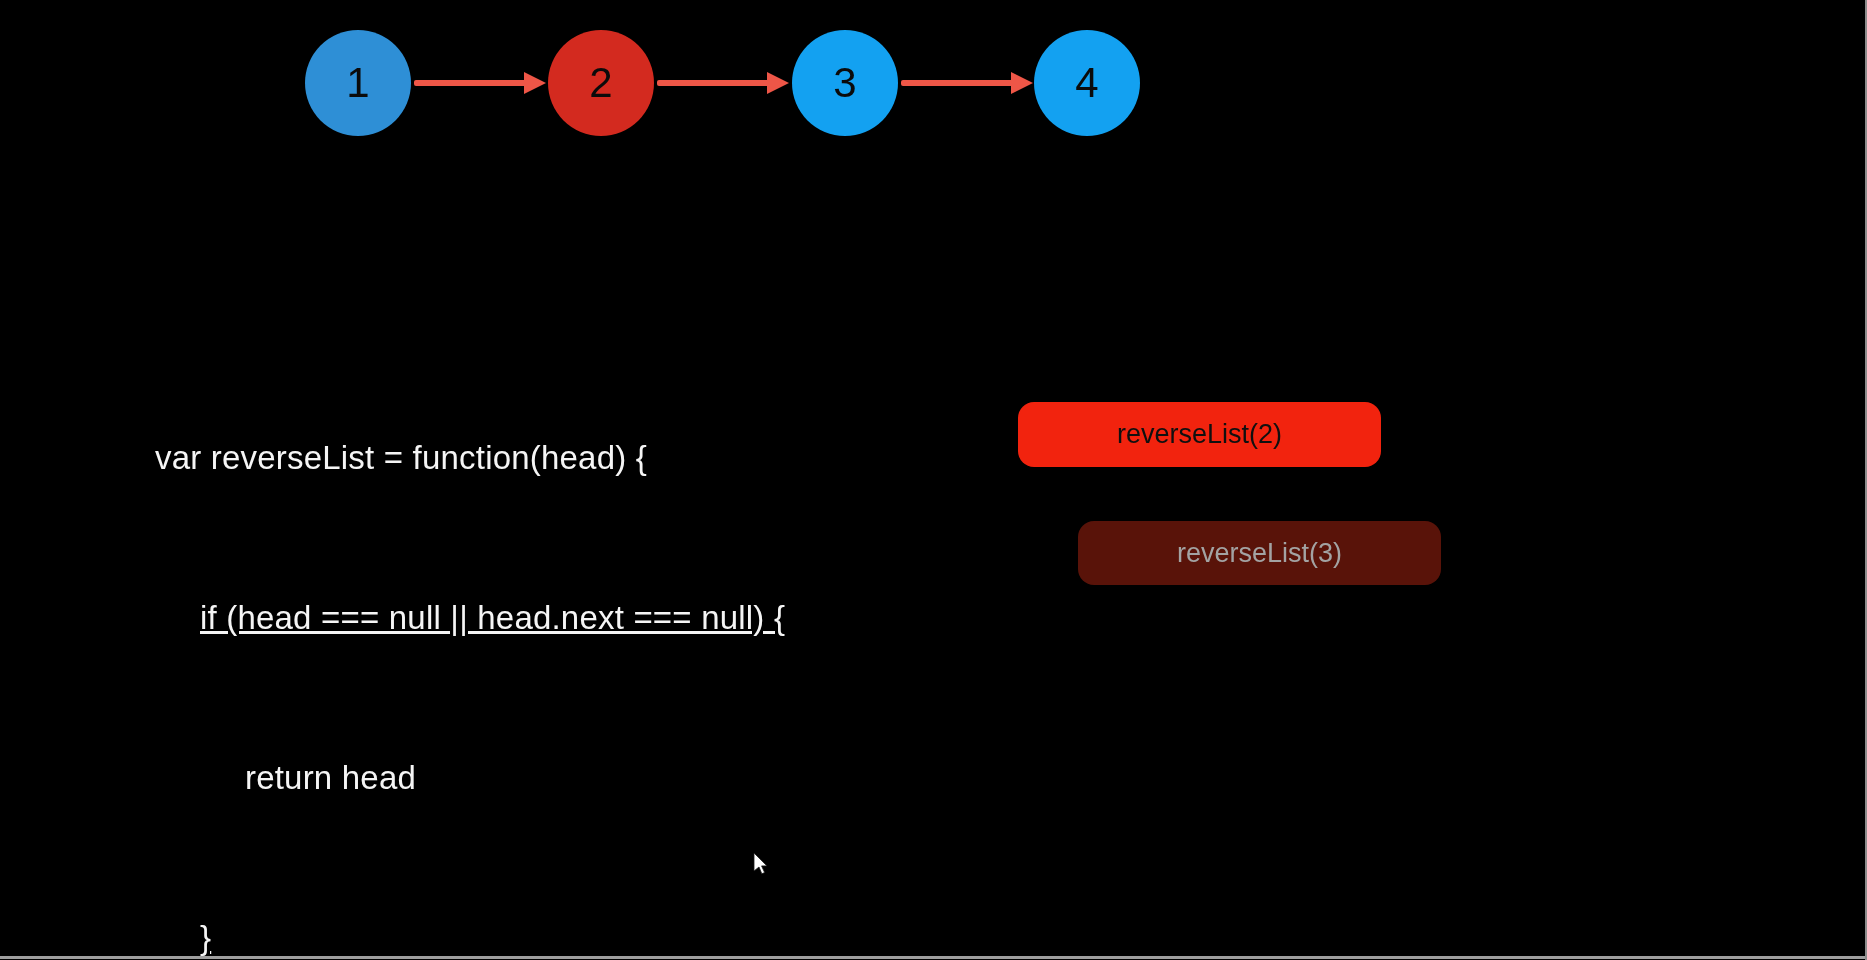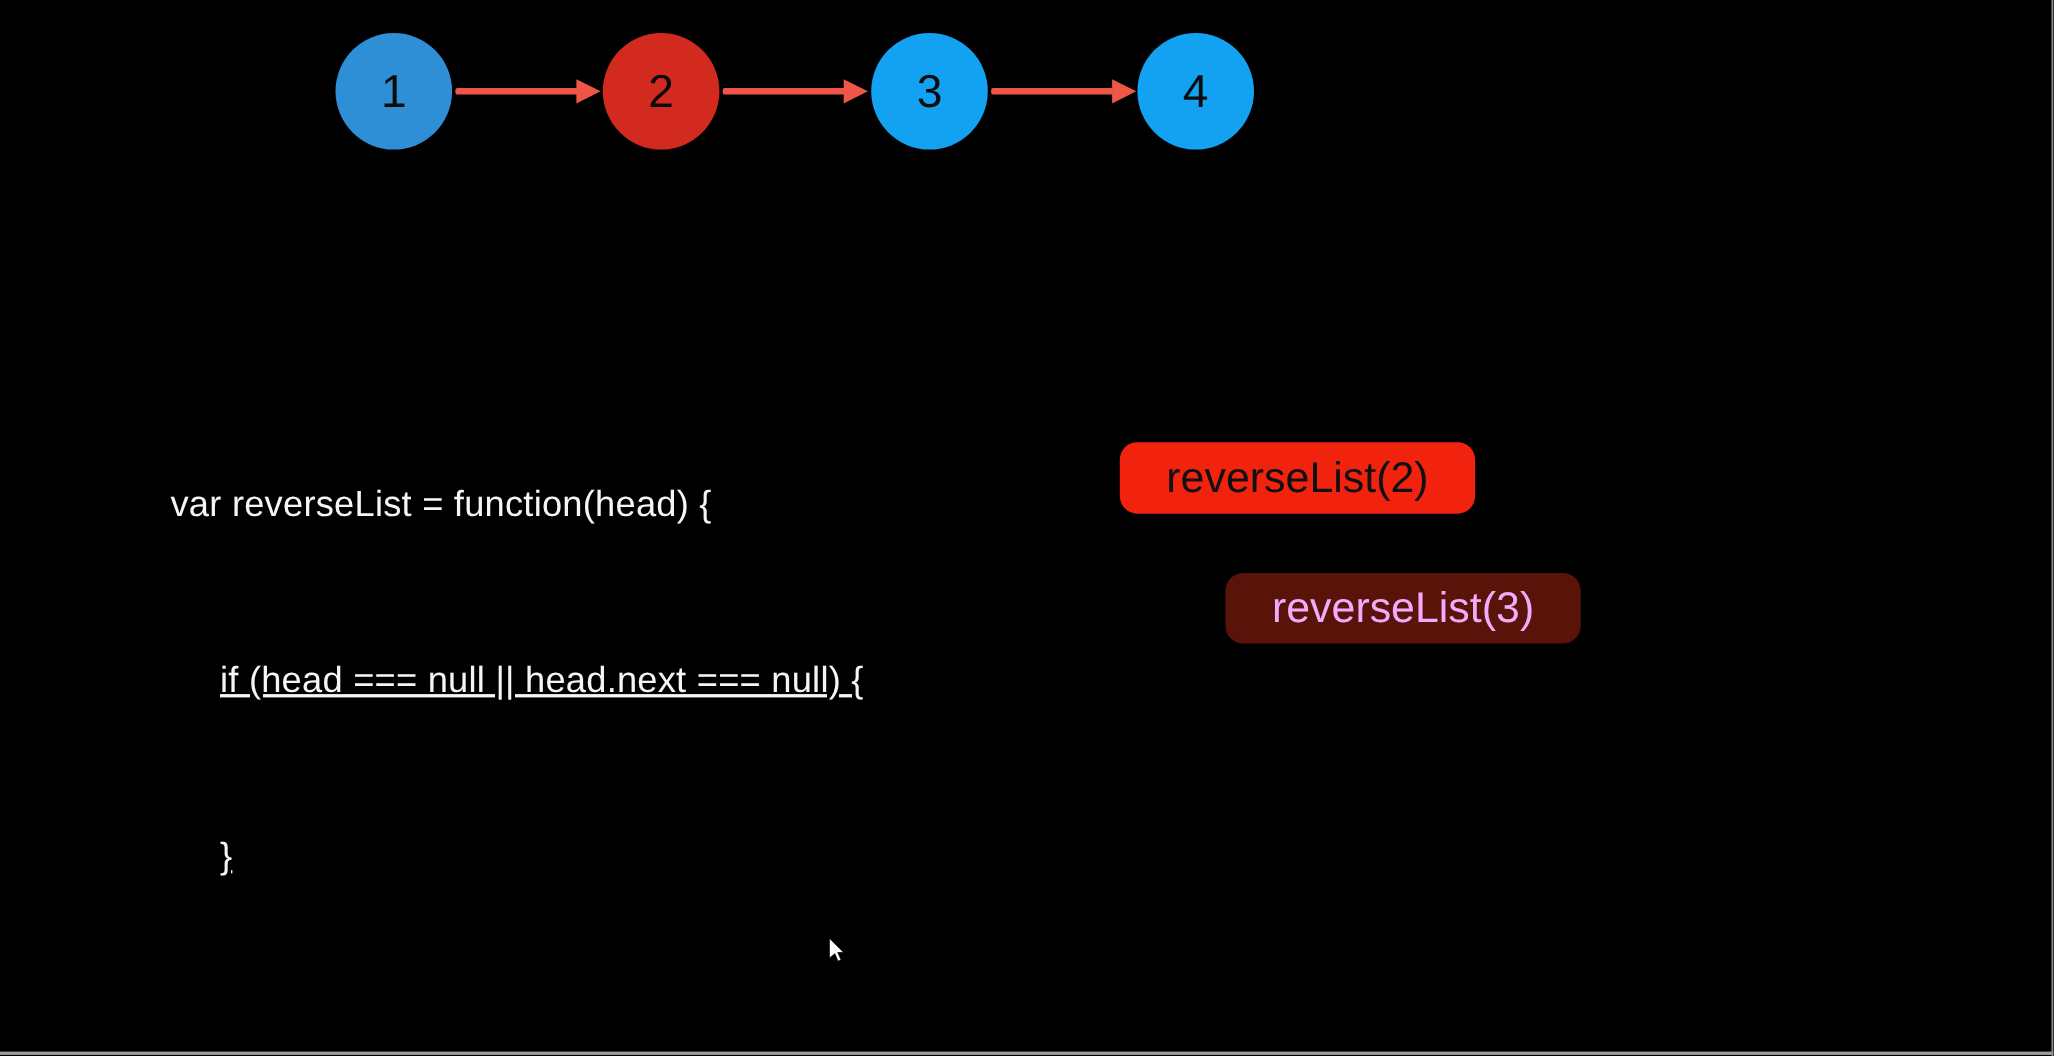--- a/index.html
+++ b/index.html
@@ -64,38 +64,38 @@
     letter-spacing: 0.2px;
   }
   .code-line { display: block; margin-top: 17px; }
   .indent-0 { padding-left: 0; }
   .indent-1 { padding-left: 45px; text-decoration: underline; }
   .indent-2 { padding-left: 90px; }
 
   
   .stack-frame {
     position: absolute;
-    width: 323px;
+    width: 363px;
     height: 65px;
     border-radius: 16px;
     display: flex;
     align-items: center;
     justify-content: center;
-    font-size: 39px;
+    font-size: 27px;
   }
   .stack-frame.active {
     left: 1018px; top: 402px;
     background: #F2230E;
     color: #101010;
   }
   .stack-frame.inactive {
-    left: 1114px; top: 521px;
+    left: 1078px; top: 521px;
     height: 64px;
     background: #591309;
-    color: #f0abfc;
+    color: #a3a3a3;
   }
 
   
   .edge-bottom {
     position: absolute;
     left: 0; top: 956px;
     width: 1867px; height: 3px;
     background: #9E9E9E;
   }
   .edge-right {
@@ -136,20 +136,21 @@
       <div class="head"></div>
     </div>
     <div class="node node-4">
       <span>4</span>
     </div>
   </div>
 
   <div class="code">
     <span class="code-line indent-0">var reverseList = function(head) {</span>
     <span class="code-line indent-1">if (head === null || head.next === null) {</span>
+    <span class="code-line indent-2">return head</span>
     <span class="code-line indent-1">}</span>
     
     
     
     
     
   </div>
 
   <div>
     <div class="stack-frame active">

